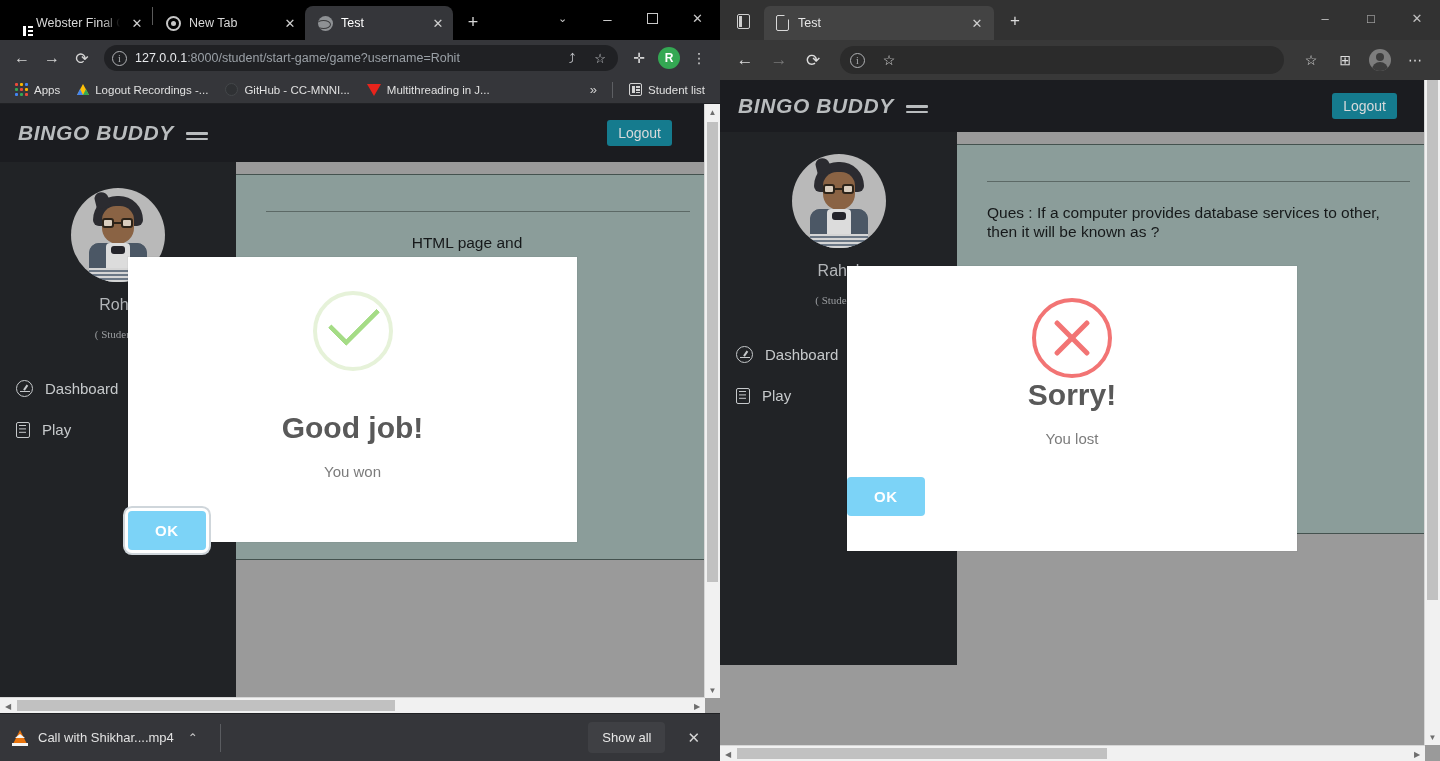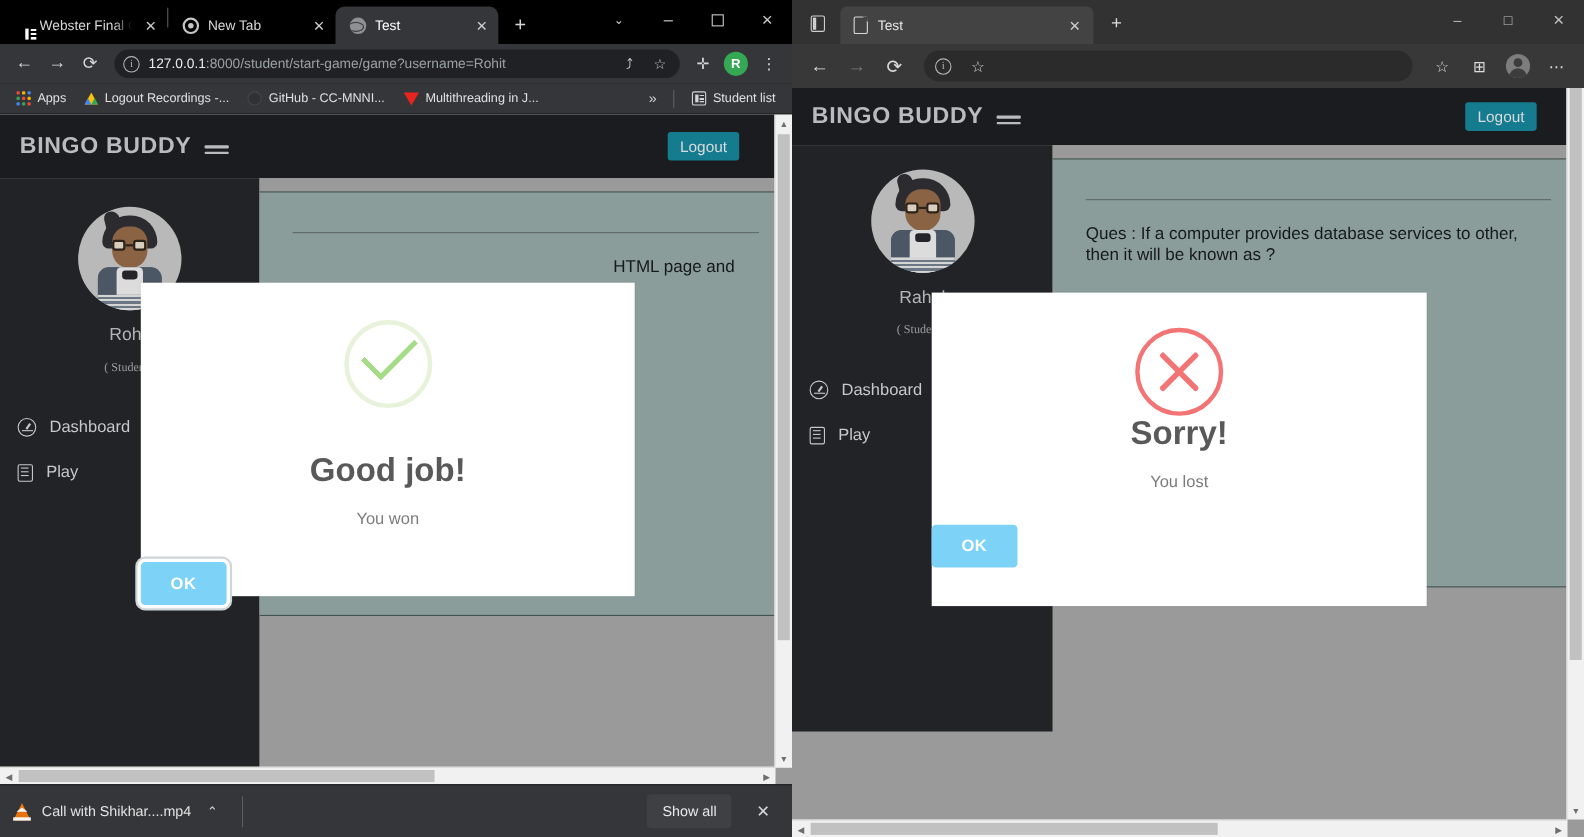--- a/index.html
+++ b/index.html
@@ -235,20 +235,21 @@
   .viewport { position: relative; overflow: hidden; background: #9a9a9a; }
   .app-header {
     position: relative;
     height: 58px; background: #1b1c20;
     display: flex; align-items: center;
     padding: 0 18px;
   }
   .brand {
     color: #b9bcbe; font-size: 21px; font-weight: bold;
     letter-spacing: 0.6px;
+    font-style: italic;
   }
   .burger {
     margin-left: 12px; width: 22px;
     display: flex; flex-direction: column; gap: 3px; justify-content:center;
     padding-top: 6px;
   }
   .burger span { display:block; height: 2.4px; background:#b9bcbe; border-radius:1px; }
   .logout-btn {
     position: absolute; right: 18px; top: 50%; transform: translateY(-50%);
     background: #157b8e; color: #d8dadb;
@@ -633,21 +634,21 @@
               <span class="ic-book"></span>
               <span>Play</span>
             </div>
           </div>
         </div>
 
         <div class="app-main">
           <div style="height:12px;background:#9a9a9a;"></div>
           <div class="quiz-card" style="height:386px;">
             <div class="quiz-rule"></div>
-            <div class="quiz-text" style="text-align:right;padding-right:36px;">HTML page and</div>
+            <div class="quiz-text" style="text-align:center;padding-right:36px;">HTML page and</div>
           </div>
         </div>
       </div>
 
       <div class="vscroll" style="top:0;height:594px;">
         <div class="arrow up">▲</div>
         <div class="thumb" style="top:18px;height:460px;"></div>
         <div class="arrow down">▼</div>
       </div>
 

